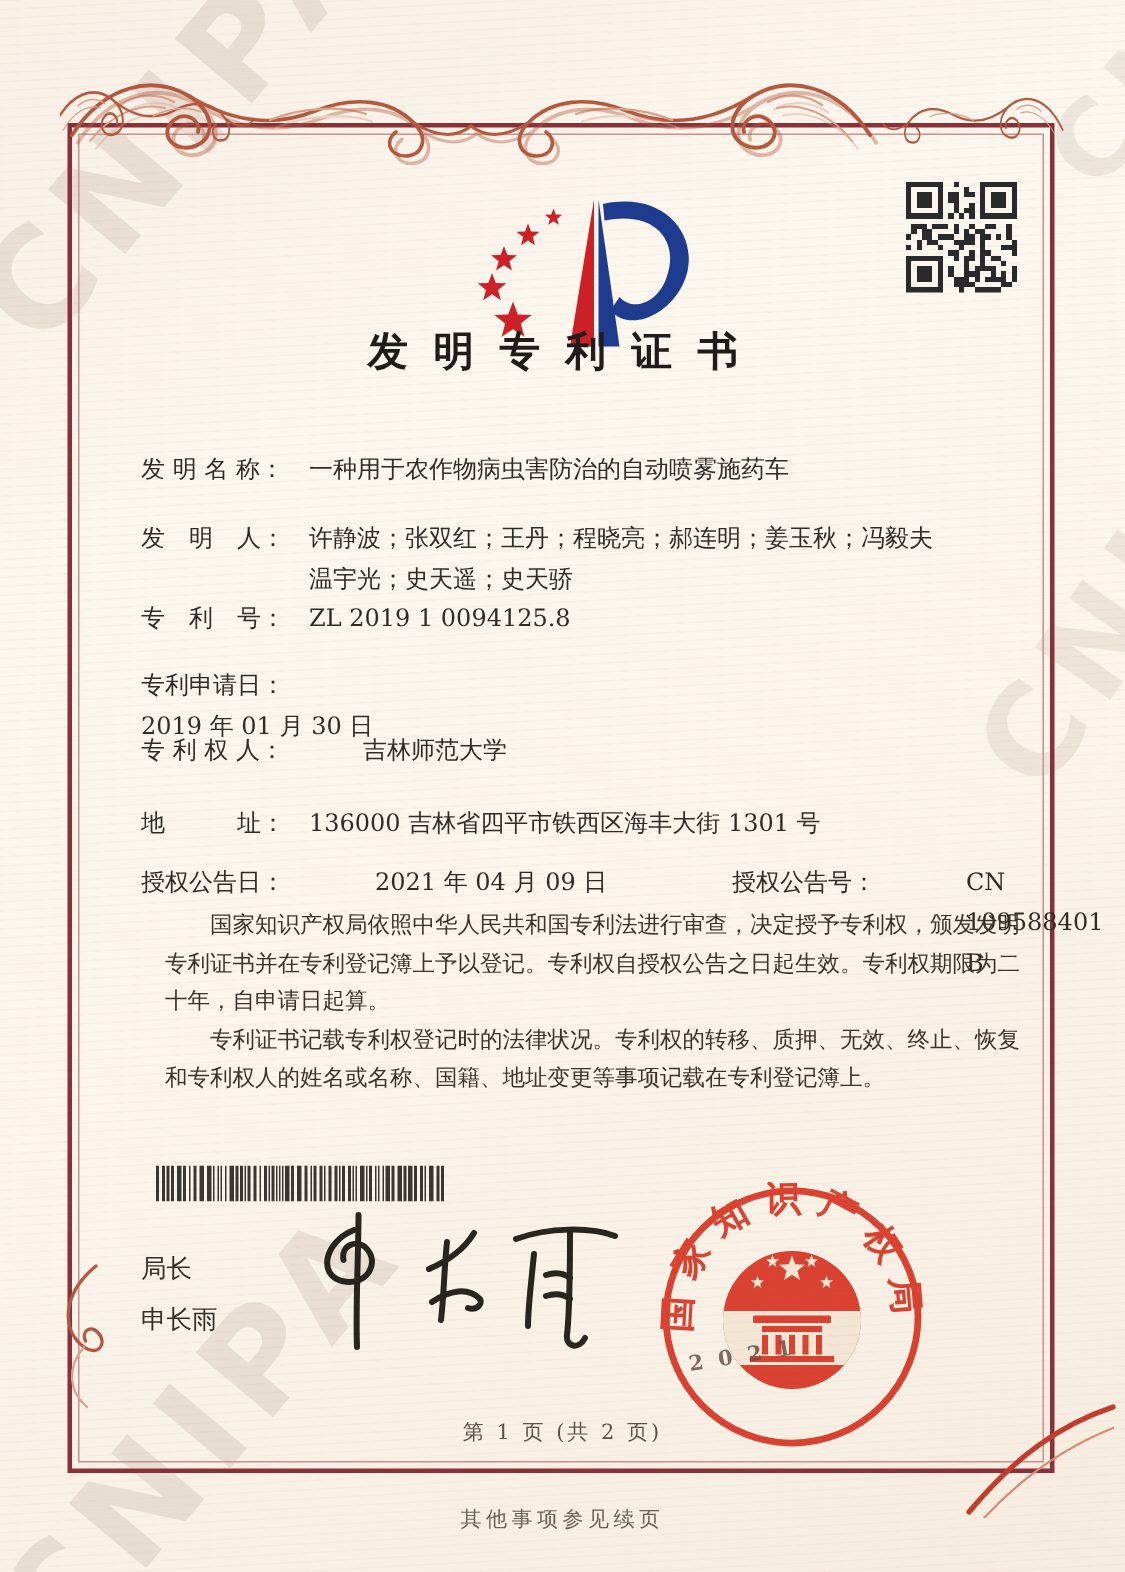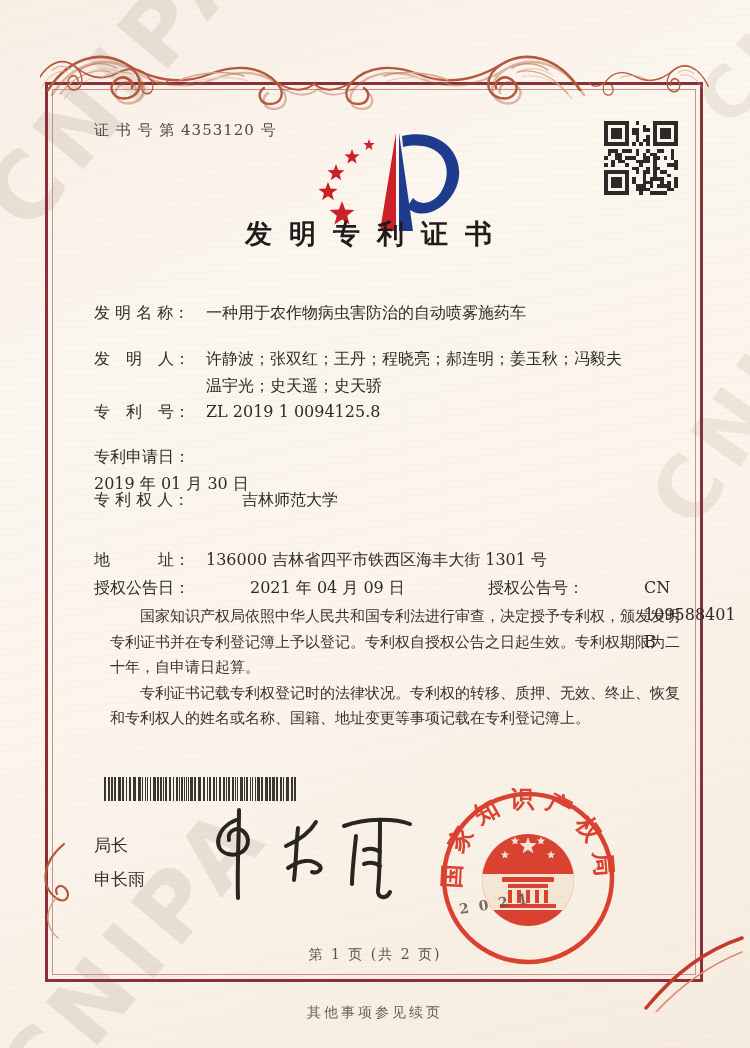--- a/index.html
+++ b/index.html
@@ -25,21 +25,21 @@
   .corner-swoosh{position:absolute;z-index:2;left:642px;top:928px;width:104px;height:84px;}
   .side-curl{position:absolute;z-index:2;left:34px;top:842px;width:36px;height:100px;}
   .certno{position:absolute;z-index:3;left:94px;top:121px;font-size:15px;color:#4f4a45;letter-spacing:1px;}
   .qr{position:absolute;z-index:3;left:604px;top:121px;width:74px;height:74px;}
   .logo{position:absolute;z-index:3;left:312px;top:130px;width:150px;height:103px;}
   .title{position:absolute;z-index:3;left:0;right:13px;top:216px;text-align:center;
     font-size:27px;font-weight:700;letter-spacing:17px;text-indent:17px;color:#1f1c19;}
   .row{position:absolute;z-index:3;left:94px;display:flex;font-size:16px;color:#2f2b27;line-height:27px;}
   .lab{width:112px;flex:none;}
   .r-name{top:299px;} .r-inv{top:345px;} .r-pat{top:398px;} .r-fil{top:443px;flex-direction:column;}
-  .r-own{top:486px;gap:36px;} .r-addr{top:546px;} .r-grant{top:574px;gap:44px;}
+  .r-own{top:486px;gap:36px;} .r-addr{top:535px;} .r-grant{top:574px;gap:44px;}
   .r-grant .val1{width:194px;flex:none;}
   .paras{position:absolute;z-index:3;left:110px;top:604px;width:570px;font-size:15px;
     line-height:25.5px;color:#3a332d;text-align:justify;}
   .paras p{margin:0;text-indent:2em;}
   .barcode{position:absolute;z-index:3;left:104px;top:777px;width:196px;height:24px;}
   .sig-role{position:absolute;z-index:3;left:94px;top:834px;font-size:17px;color:#332f2a;}
   .sig-name{position:absolute;z-index:3;left:94px;top:868px;font-size:17px;color:#332f2a;}
   .sig-hand{position:absolute;z-index:4;left:198px;top:806px;width:220px;height:100px;}
   .seal{position:absolute;z-index:4;left:436px;top:788px;width:184px;height:180px;
     mix-blend-mode:multiply;opacity:.93;}
@@ -76,21 +76,20 @@
     <use href="#curlL"></use>
     <use href="#curlL" transform="translate(548,0) scale(-1,1)"></use>
     <g opacity="0.4" transform="translate(4,5)">
       <use href="#curlL"></use>
       <use href="#curlL" transform="translate(548,0) scale(-1,1)"></use>
     </g>
     <use href="#curlL" transform="translate(672,20) scale(-0.45,0.62)"></use>
     <use href="#curlL" transform="translate(-8,14) scale(0.5,0.68)"></use>
   </svg>
 
-  <div class="certno">证 书 号 第 4353120 号</div>
 
   <svg class="qr" id="qr-svg" viewBox="0 0 21 21" shape-rendering="crispEdges">
       <rect x="9" y="0" width="1" height="1" fill="#2a2a2a"></rect>
       <rect x="11" y="1" width="1" height="1" fill="#2a2a2a"></rect>
       <rect x="8" y="2" width="1" height="1" fill="#2a2a2a"></rect>
       <rect x="9" y="2" width="1" height="1" fill="#2a2a2a"></rect>
       <rect x="11" y="2" width="1" height="1" fill="#2a2a2a"></rect>
       <rect x="12" y="2" width="1" height="1" fill="#2a2a2a"></rect>
       <rect x="8" y="3" width="1" height="1" fill="#2a2a2a"></rect>
       <rect x="9" y="3" width="1" height="1" fill="#2a2a2a"></rect>

